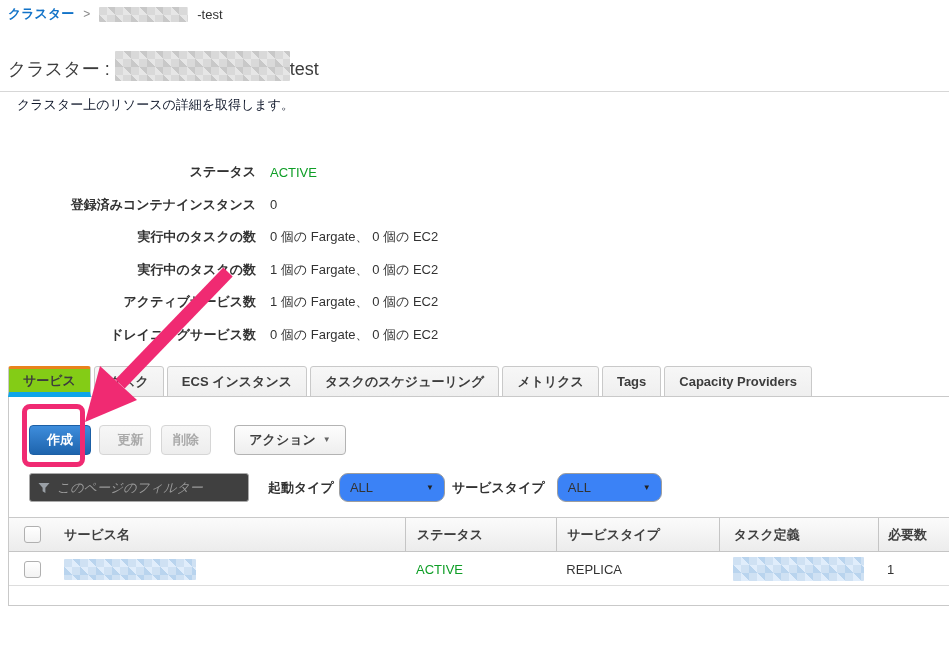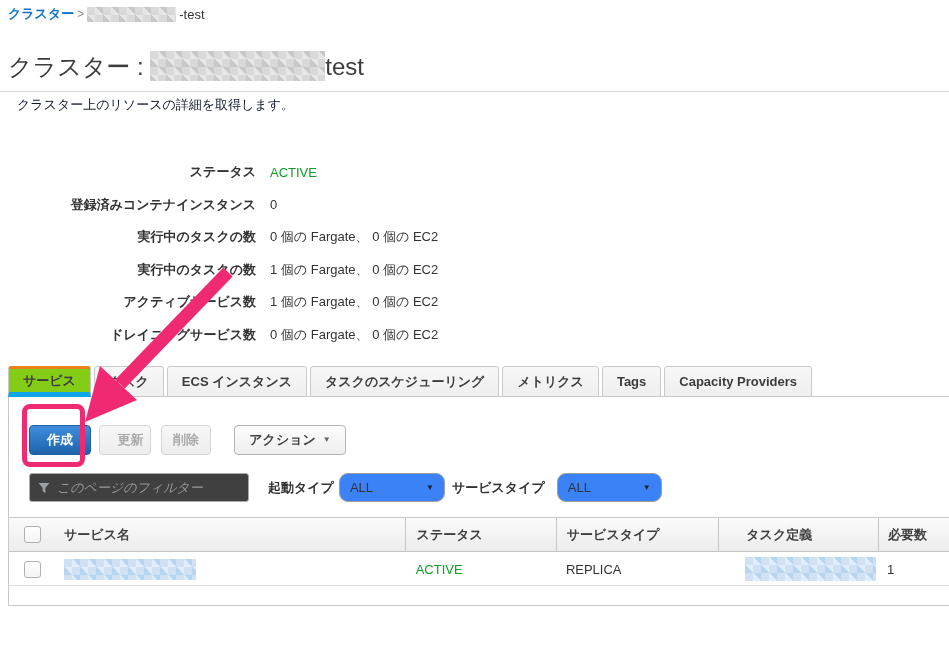--- a/index.html
+++ b/index.html
@@ -11,28 +11,28 @@
     background-image:
       linear-gradient(45deg,#c8c8c8 25%,transparent 25%,transparent 75%,#c8c8c8 75%),
       linear-gradient(45deg,#e6e6e6 25%,transparent 25%,transparent 75%,#e6e6e6 75%);
     background-size:16px 16px;background-position:0 0,8px 8px;}
   .redact.blue{background-color:#cfe1f3;
     background-image:
       linear-gradient(45deg,#b9d4ee 25%,transparent 25%,transparent 75%,#b9d4ee 75%),
       linear-gradient(45deg,#e0edfb 25%,transparent 25%,transparent 75%,#e0edfb 75%);}
 
   
-  .breadcrumb{position:absolute;top:5px;left:8px;display:flex;align-items:center;gap:3px;}
+  .breadcrumb{position:absolute;top:5px;left:8px;display:flex;align-items:center;gap:9px;}
   .crumb-link{color:#1273c8;font-weight:bold;text-decoration:none;cursor:pointer;}
   .crumb-sep{color:#888;font-size:12px;}
   .crumb-redact{width:89px;height:15px;}
   .crumb-tail{color:#333;}
 
   
-  .title{position:absolute;top:51px;left:8px;font-size:24px;color:#3c3c3c;white-space:nowrap;}
+  .title{position:absolute;top:51px;left:8px;font-size:18px;color:#3c3c3c;white-space:nowrap;}
   .title .redact{width:175px;height:30px;vertical-align:-6px;}
   .title-divider{position:absolute;top:91px;left:0;width:949px;border-top:1px solid #d7d7d7;}
   .subtitle{position:absolute;top:96px;left:17px;color:#0f172a;}
 
   
   .status-list{position:absolute;top:156px;left:8px;}
   .status-row{display:flex;height:32.5px;align-items:center;}
   .status-label{width:248px;text-align:right;font-weight:bold;color:#333;}
   .status-value{margin-left:14px;color:#333;}
   .status-value.green{color:#0e9e26;}
@@ -84,21 +84,21 @@
   .tbl-header{position:absolute;top:120px;left:0;width:990px;height:35px;
        background:linear-gradient(#fbfbfb,#ececec);border-top:1px solid #c9c9c9;
        border-bottom:1px solid #c5c5c5;display:flex;box-sizing:border-box;}
   .tbl-row{position:absolute;top:156px;left:0;width:990px;height:33px;display:flex;
        border-bottom:1px solid #ddd;box-sizing:border-box;background:#fff;}
   .cell{display:flex;align-items:center;box-sizing:border-box;overflow:hidden;white-space:nowrap;}
   .c0{width:50px;justify-content:center;}
   .c1{width:370px;padding-left:8px;}
   .c2{width:160px;padding-left:11px;}
   .c3{width:172px;padding-left:10px;}
-  .c4{width:168px;padding-left:27px;}
+  .c4{width:168px;padding-left:14px;}
   .c5{width:128px;padding-left:9px;}
   .tbl-header .cell{font-weight:bold;color:#3f3f3f;}
   .tbl-header .c2,.tbl-header .c3,.tbl-header .c4,.tbl-header .c5{border-left:1px solid #c5c5c5;}
   .checkbox{width:15px;height:15px;border:1px solid #b0b0b0;border-radius:3px;
        background:linear-gradient(#fff,#f3f3f3);cursor:pointer;}
   .green-text{color:#0e9e26;}
   .svc-redact{width:132px;height:21px;cursor:pointer;}
   .task-redact{width:131px;height:24px;cursor:pointer;}
 
   

